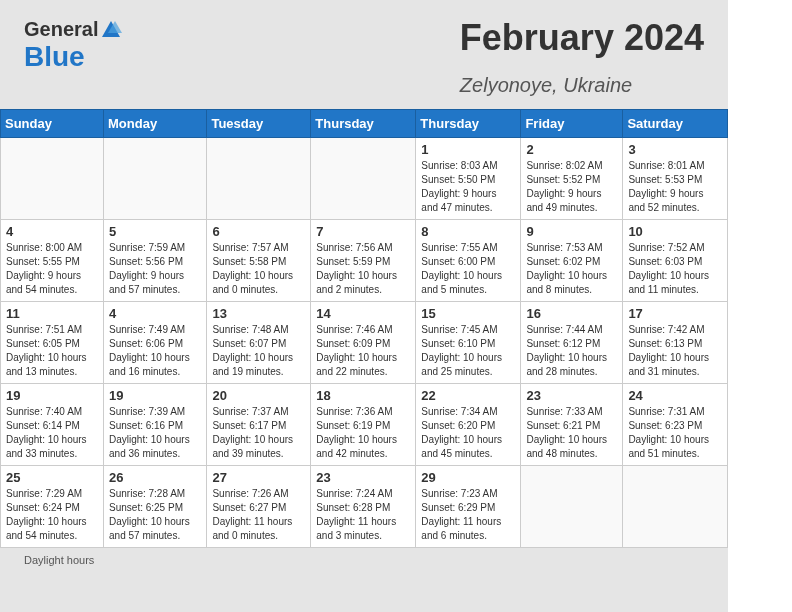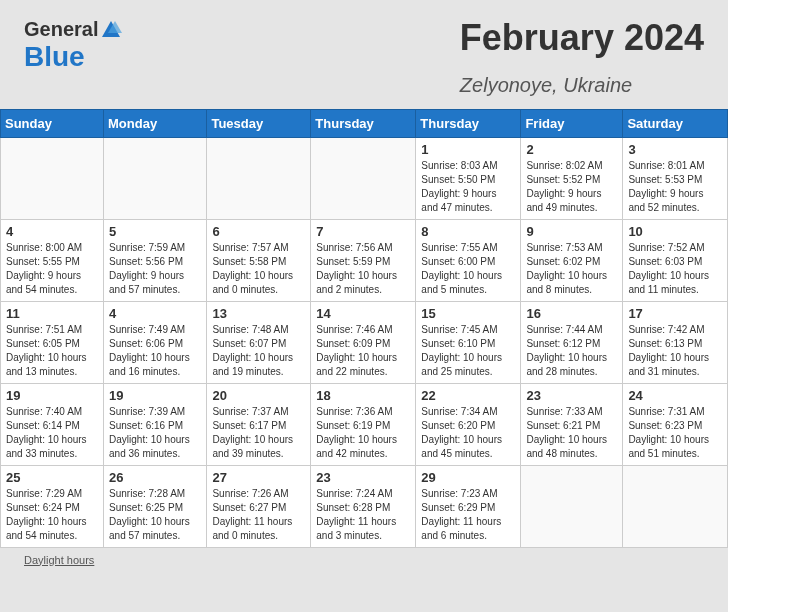--- a/index.html
+++ b/index.html
@@ -96,21 +96,20 @@
     }
     .day-info {
       font-size: 10px;
       color: #333;
       line-height: 1.4;
     }
     .footer {
       padding: 6px 24px;
       font-size: 11px;
       color: #555;
-      text-decoration: underline;
     }
   </style>
 </head>
 <body>
 
 <div class="page">
   <div class="header">
     <div class="logo">
       <div class="logo-text">
         <span class="logo-general">General</span>

